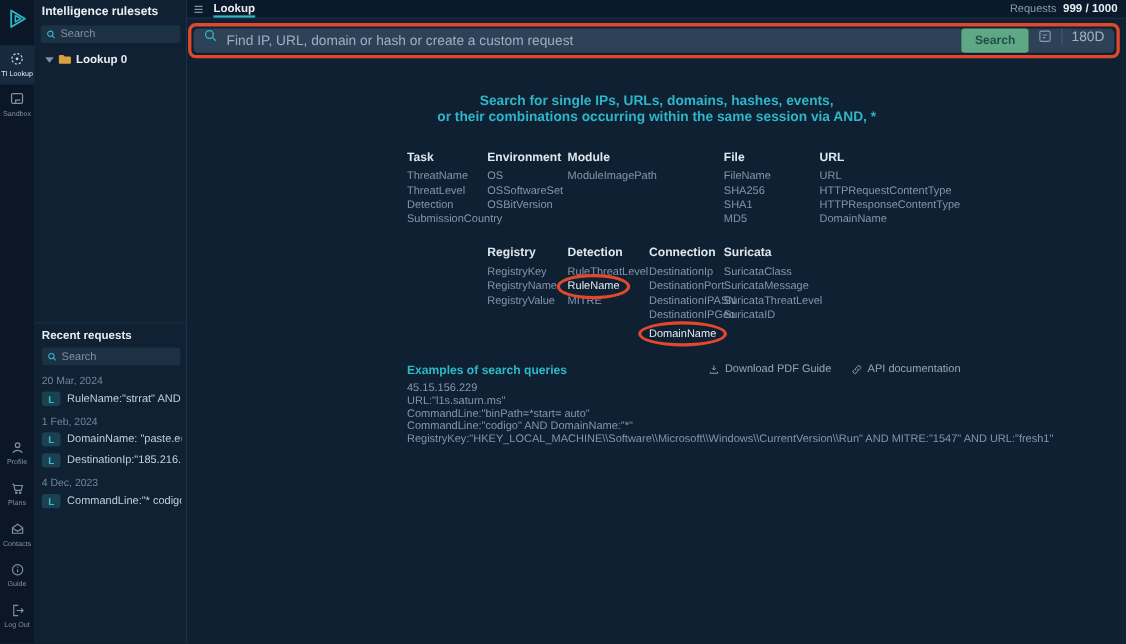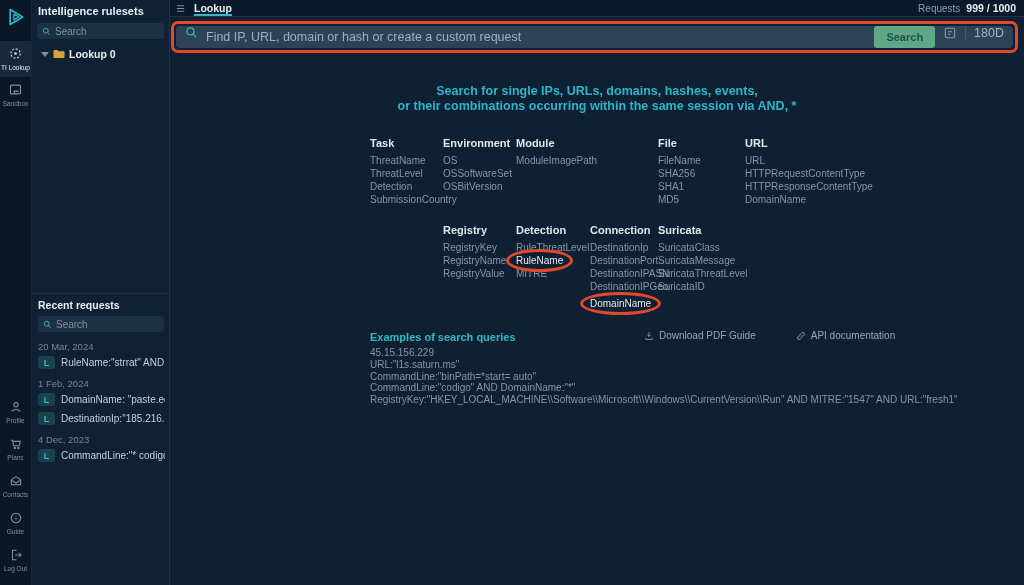--- a/index.html
+++ b/index.html
@@ -113,21 +113,21 @@
   .field-title { font-size:11px; font-weight:bold; color:#dfe7ee; margin-bottom:5px; }
   .field-item { font-size:10px; color:#8496ad; line-height:13px; cursor:pointer; }
   .circled { position:relative; display:inline-block; color:#e2ebf2; }
   .circled::after {
     content:""; position:absolute; left:-10px; right:-10px; top:-5px; bottom:-5px;
     border:3.5px solid #e2482b; border-radius:50%; pointer-events:none;
   }
 
   
   .examples-title { position:absolute; left:200px; top:331px; font-size:11px; font-weight:bold; color:#2fb9c7; }
-  .examples-links { position:absolute; left:474px; top:330px; display:flex; gap:40px; }
+  .examples-links { position:absolute; left:474px; top:330px; display:flex; gap:18px; }
   .ex-link { display:flex; align-items:center; gap:5px; font-size:10px; color:#97a7ba; cursor:pointer; }
   .queries { position:absolute; left:200px; top:347px; }
   .query { font-size:10px; color:#8496ad; line-height:11.8px; white-space:nowrap; cursor:pointer; }
 </style>
 </head>
 <body>
 
 <div class="rail">
   <div class="rail-logo">
     <svg width="20" height="20" viewBox="0 0 24 24">

